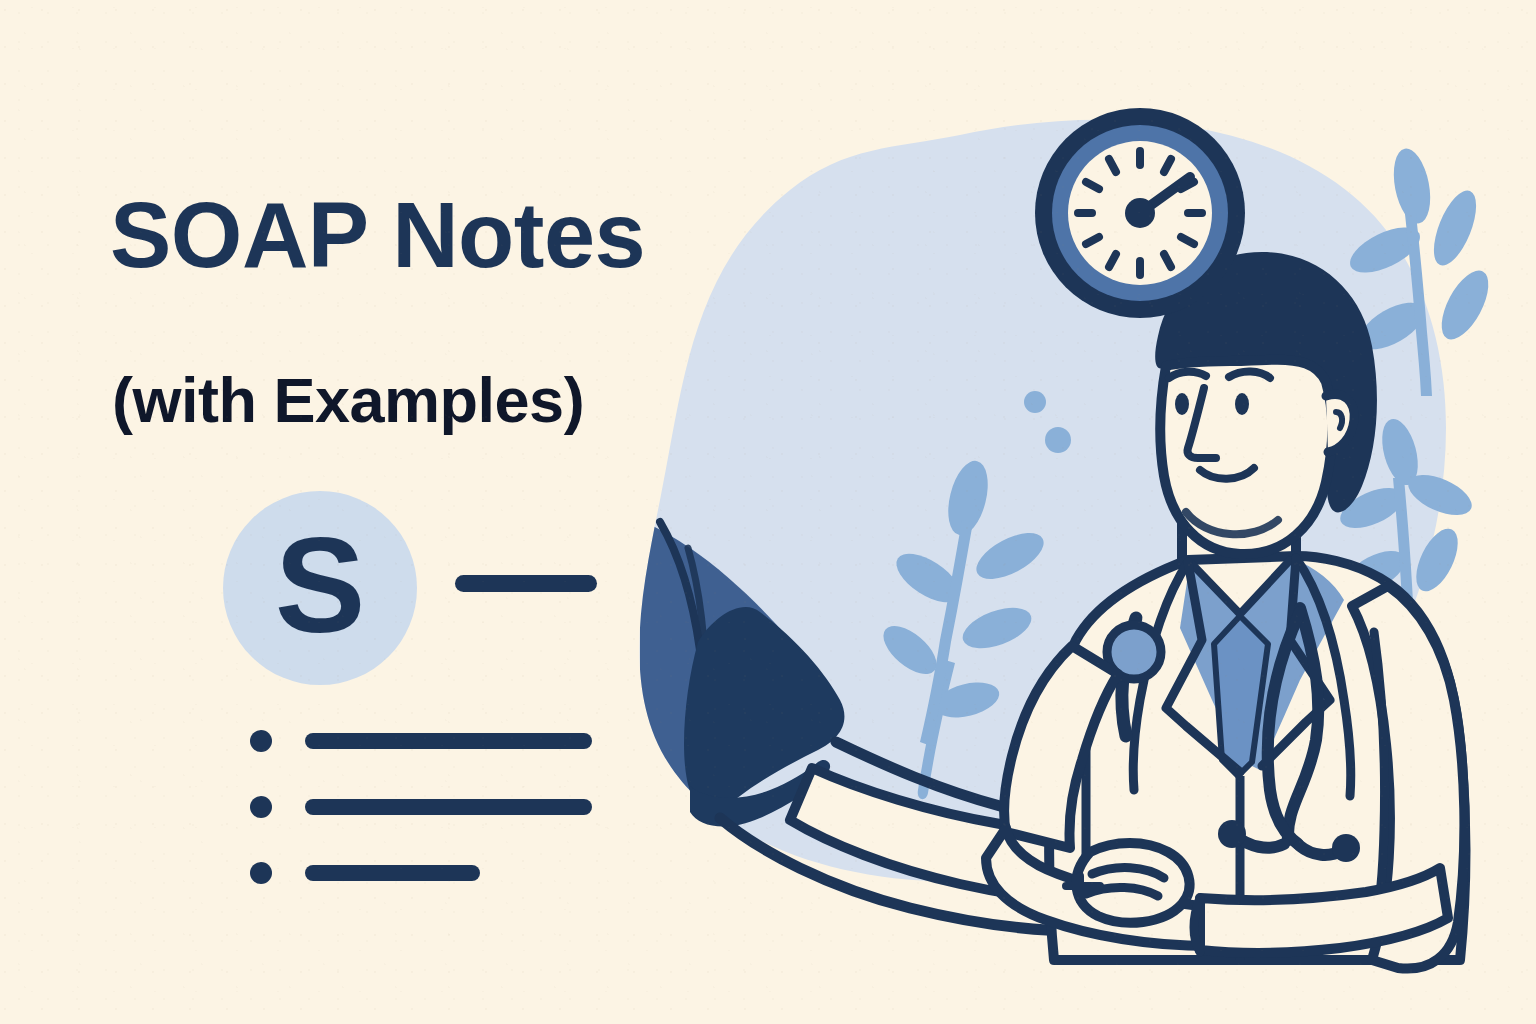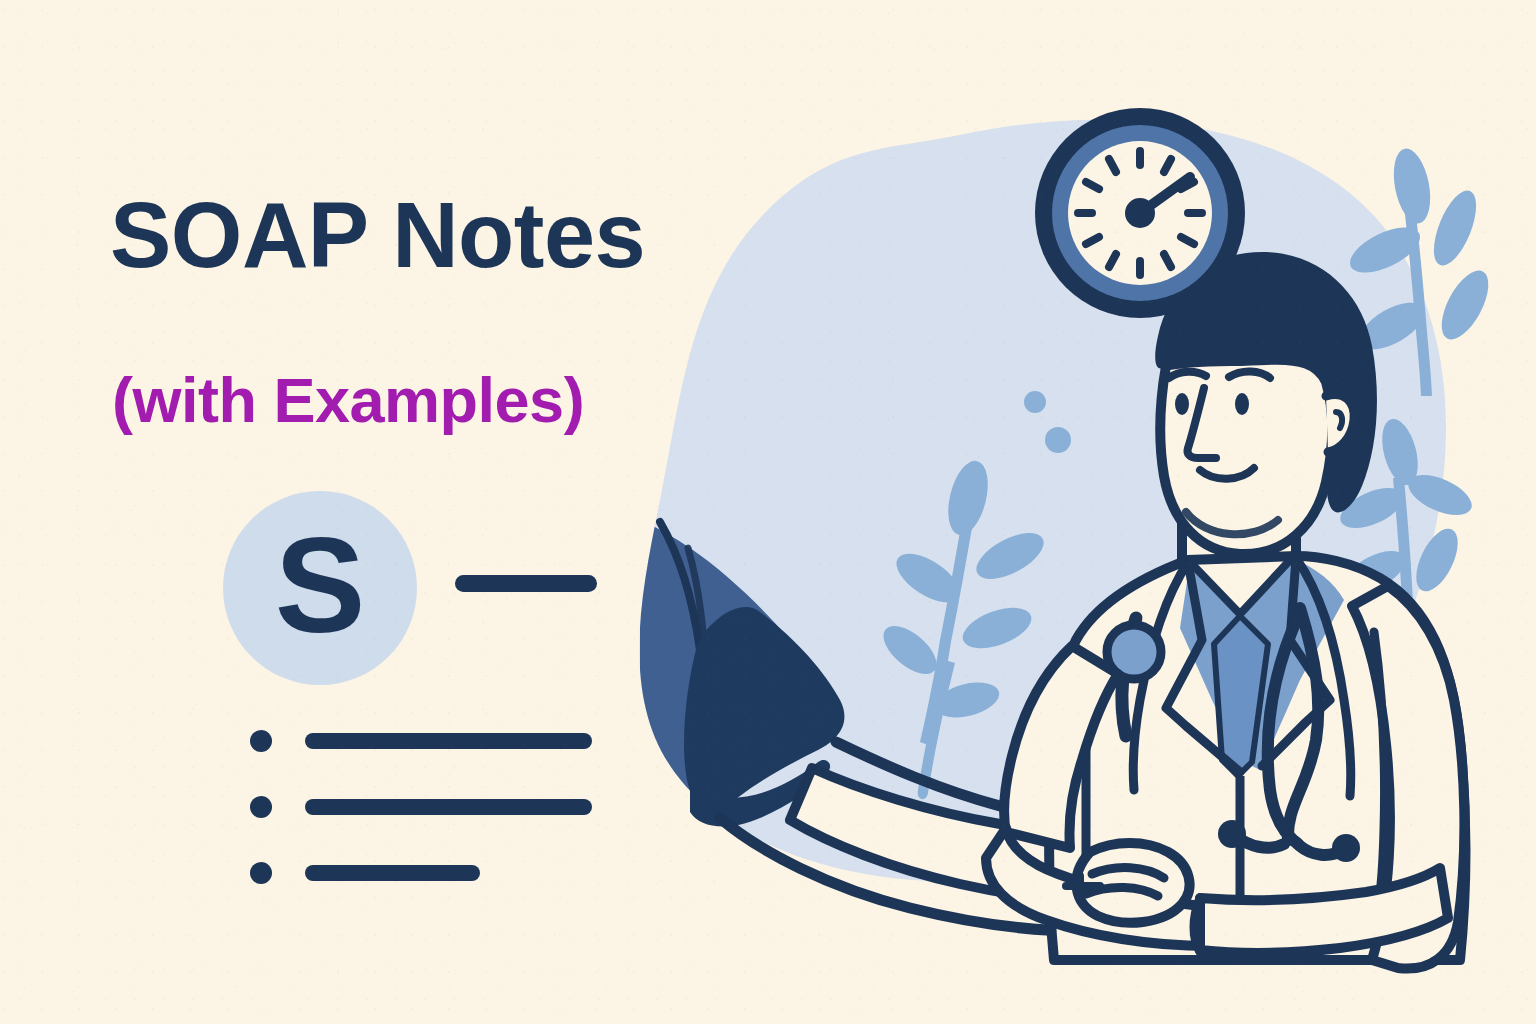--- a/index.html
+++ b/index.html
@@ -44,21 +44,21 @@
     font-size: 92px;
     line-height: 1.16;
     letter-spacing: -0.5px;
     z-index: 40;
   }
   #headline .l2 { display: block; }
   #subtitle {
     position: absolute;
     left: 112px;
     top: 366px;
-    color: #a21caf;
+    color: #0f172a;
     font-weight: 600;
     font-size: 63px;
     line-height: 1.1;
     letter-spacing: -0.5px;
     z-index: 40;
   }
 
   
   #badge-row {
     position: absolute;

